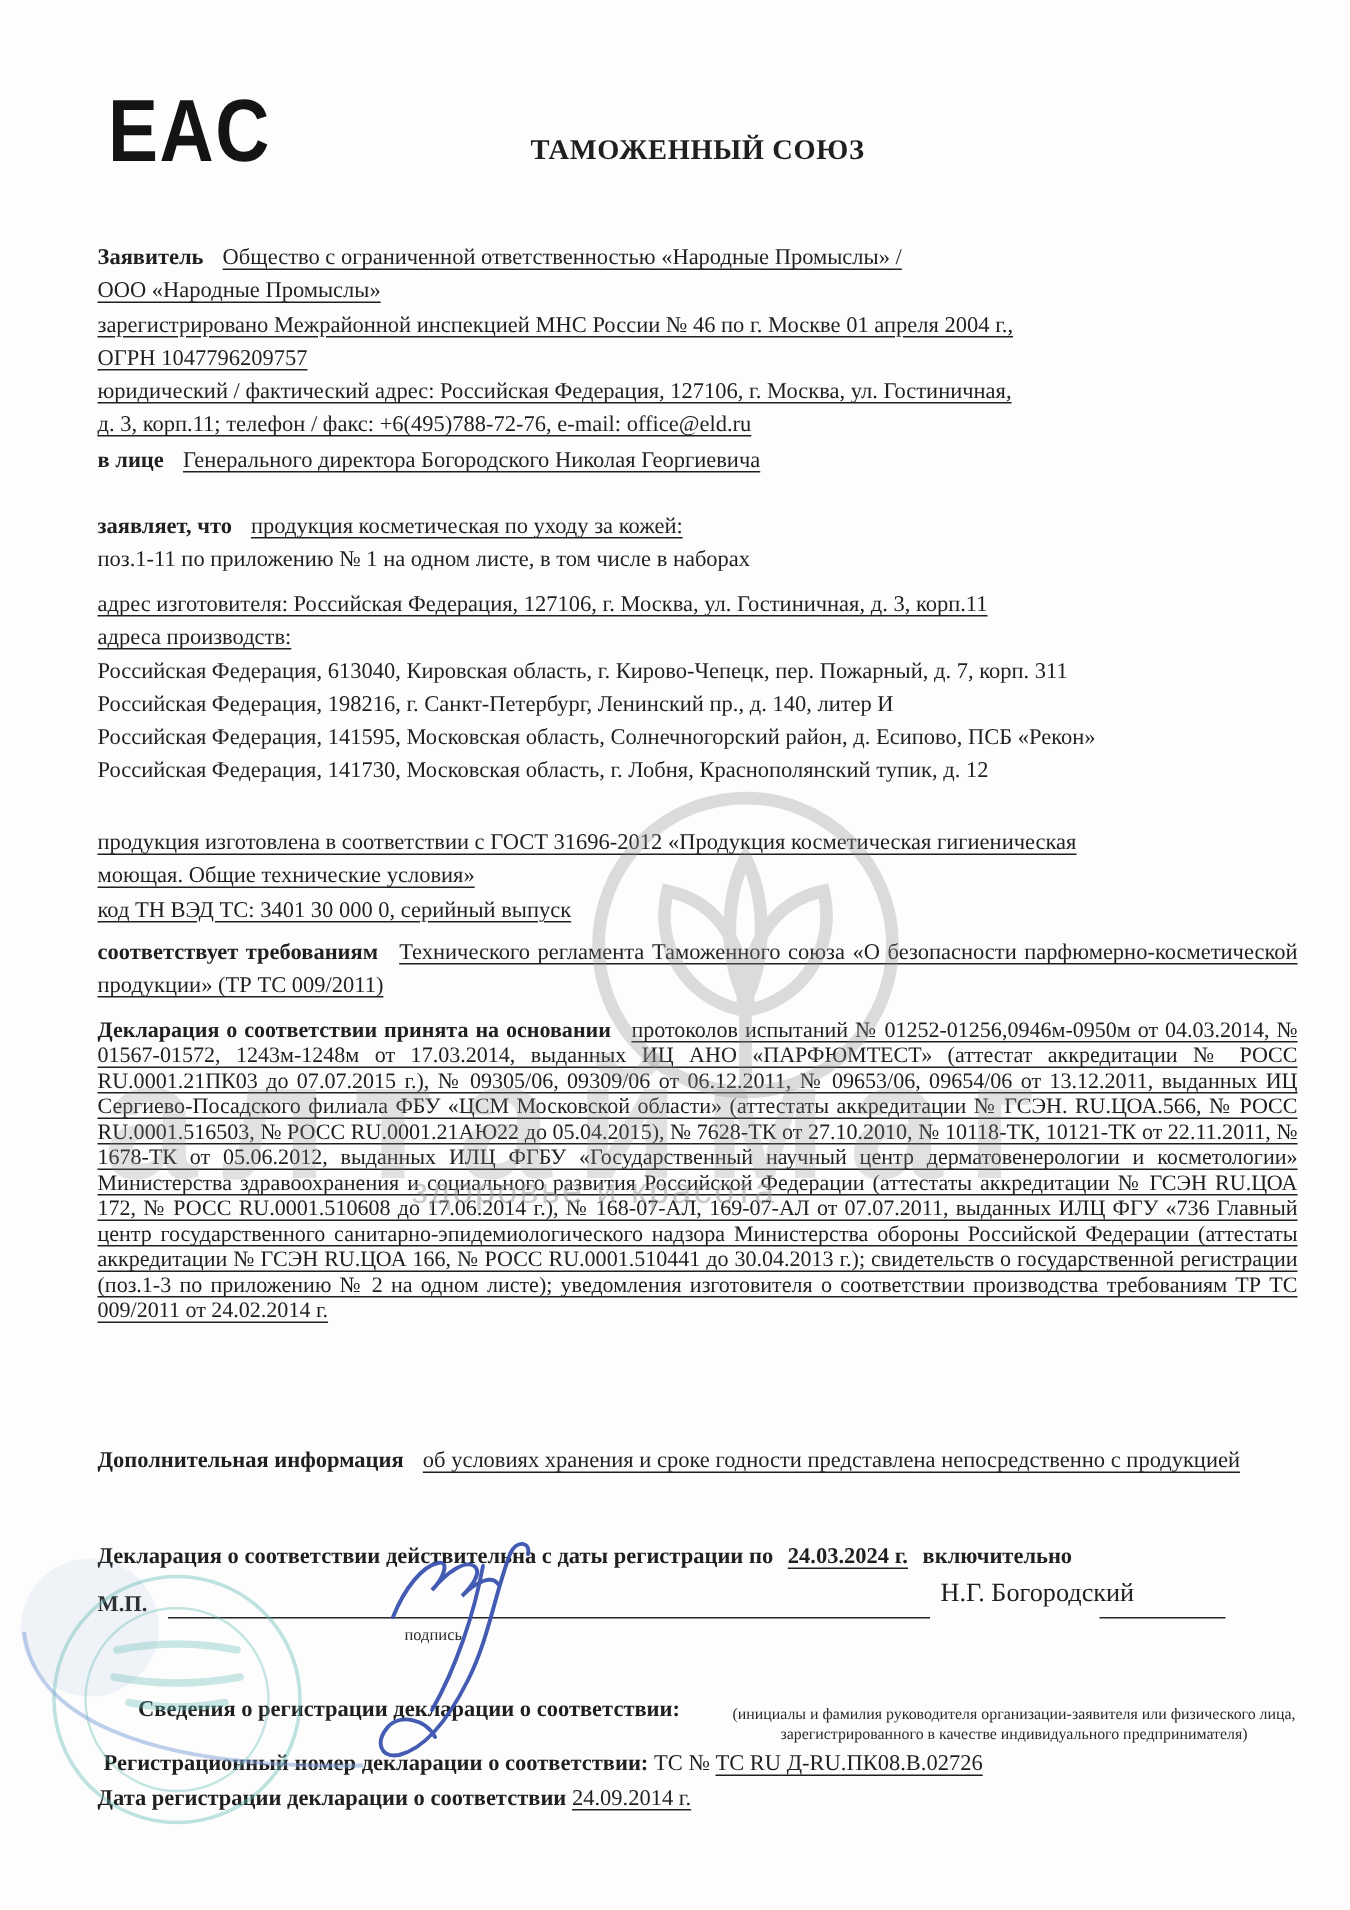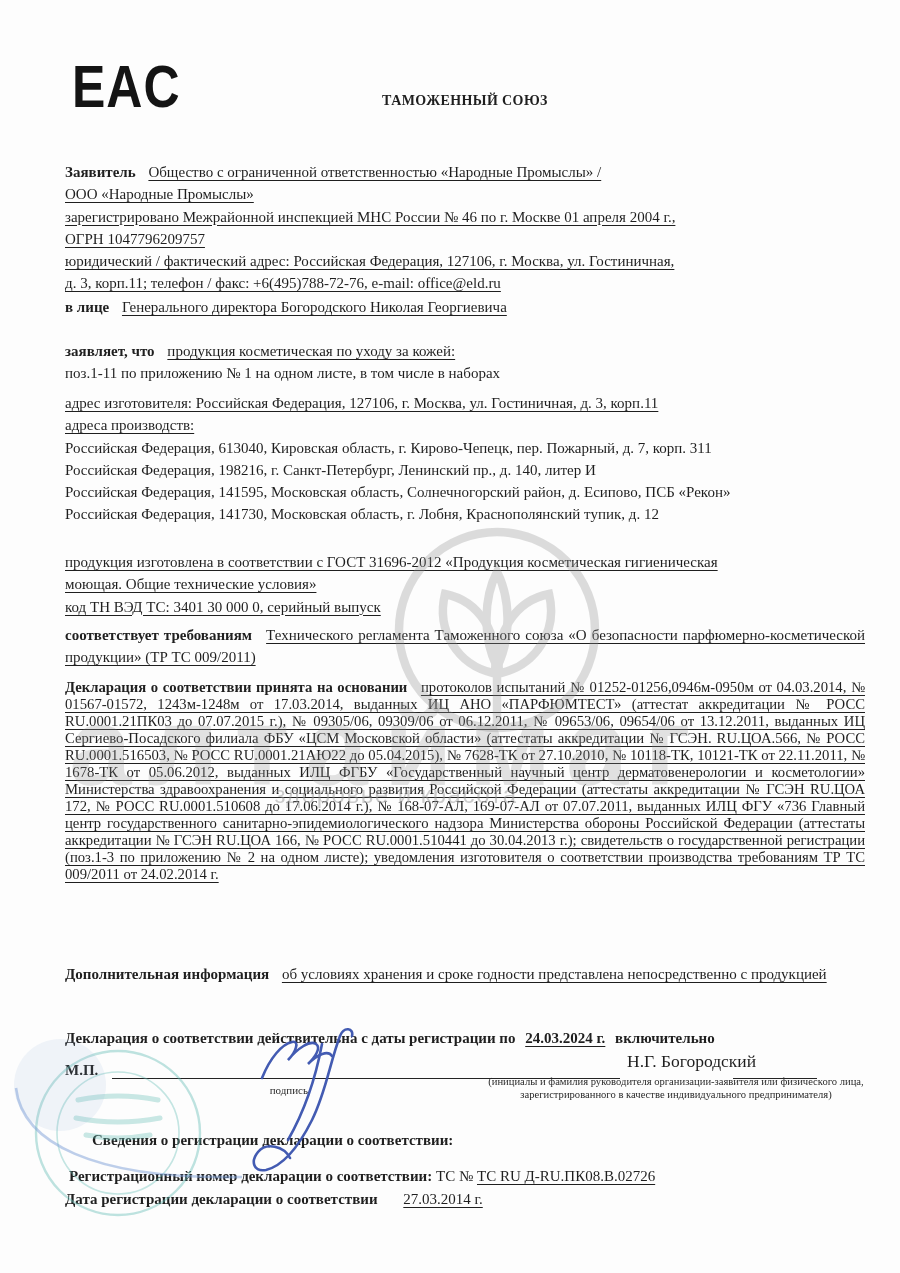--- a/index.html
+++ b/index.html
@@ -11,21 +11,21 @@
   .line{font-size:15px;line-height:22.3px;}
   .b{font-weight:bold;}
   .u{text-decoration:underline;text-decoration-thickness:1.2px;text-underline-offset:3px;}
   .lbl{font-weight:bold;margin-right:9px;}
   .col{left:65px;width:800px;}
   .logo{
     left:72px;top:53px;font-family:"Liberation Sans","DejaVu Sans",sans-serif;
     font-weight:900;font-size:50px;letter-spacing:1px;transform:scaleY(1.18);
     transform-origin:top left;color:#141414;
   }
-  .title{top:90px;text-align:center;font-weight:bold;font-size:14px;line-height:22px;letter-spacing:.4px;}
+  .title{top:90px;text-align:center;font-weight:bold;font-size:19px;line-height:22px;letter-spacing:.4px;}
   .just{text-align:justify;}
   .basis{font-size:14.7px;line-height:17px;}
   .small-cap{font-size:11px;color:#2a2a2a;}
   .note{font-size:10.6px;line-height:13.4px;text-align:center;color:#2a2a2a;}
   .sigline{border-bottom:1.6px solid #242424;height:38px;}
   .wm-big{
     top:682px;left:0;width:776px;text-align:center;
     font-family:"Liberation Sans","DejaVu Sans",sans-serif;font-weight:700;
     font-size:112px;letter-spacing:16px;color:#8c8c8c;opacity:.24;pointer-events:none;
   }
@@ -106,31 +106,31 @@
     <span>Декларация о соответствии действительна с даты регистрации по</span>
     <span class="u" style="margin:0 6px;">24.03.2024 г.</span>
     <span>включительно</span>
   </div>
 
   <div class="abs line b" style="left:65px;top:1059px;">М.П.</div>
   <div class="abs sigline" style="left:112px;top:1040px;width:508px;"></div>
   <div class="abs small-cap" style="left:198px;top:1084px;width:110px;text-align:right;">подпись</div>
   <div class="abs" style="left:627px;top:1051px;font-size:17.5px;">Н.Г. Богородский</div>
   <div class="abs sigline" style="left:733px;top:1040px;width:84px;"></div>
-  <div class="abs note" style="left:478px;top:1075px;width:396px;">(инициалы и фамилия руководителя организации-заявителя или физического лица, зарегистрированного в качестве индивидуального предпринимателя)</div>
+  <div class="abs note" style="left:478px;top:1137px;width:396px;">(инициалы и фамилия руководителя организации-заявителя или физического лица, зарегистрированного в качестве индивидуального предпринимателя)</div>
 
   <div class="abs line b" style="left:65px;top:1129px;margin-left:27px;">Сведения о регистрации декларации о соответствии:</div>
   <div class="abs line" style="left:69px;top:1165px;">
     <span class="b">Регистрационный номер декларации о соответствии:</span>
     <span>ТС №</span>
     <span class="u">ТС RU Д-RU.ПК08.В.02726</span>
   </div>
   <div class="abs line" style="left:65px;top:1188px;">
-    <span class="b" style="margin-right:22px;">Дата регистрации декларации о соответствии</span>
-    <span class="u">27.03.2014 г.</span>
+    <span class="b" style="margin-right:0;">Дата регистрации декларации о соответствии</span>
+    <span class="u">24.09.2014 г.</span>
   </div>
 
   <div class="abs wm-big">алтаймаг</div>
   <div class="abs wm-small">здоровье и красота</div>
 
   <svg class="overlay" width="900" height="1273" viewBox="0 0 900 1273">
 
     <g stroke="#909090" stroke-width="8.5" fill="none" opacity="0.3" stroke-linecap="round">
       <circle cx="497" cy="630" r="98"></circle>
       <path d="M497,667 C482,637 484,597 497,572 C510,597 512,637 497,667 Z"></path>

